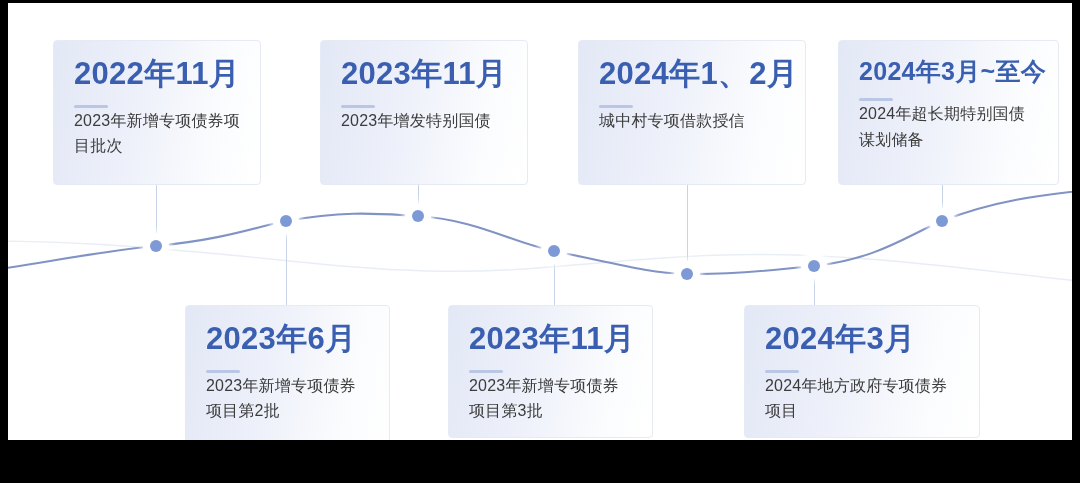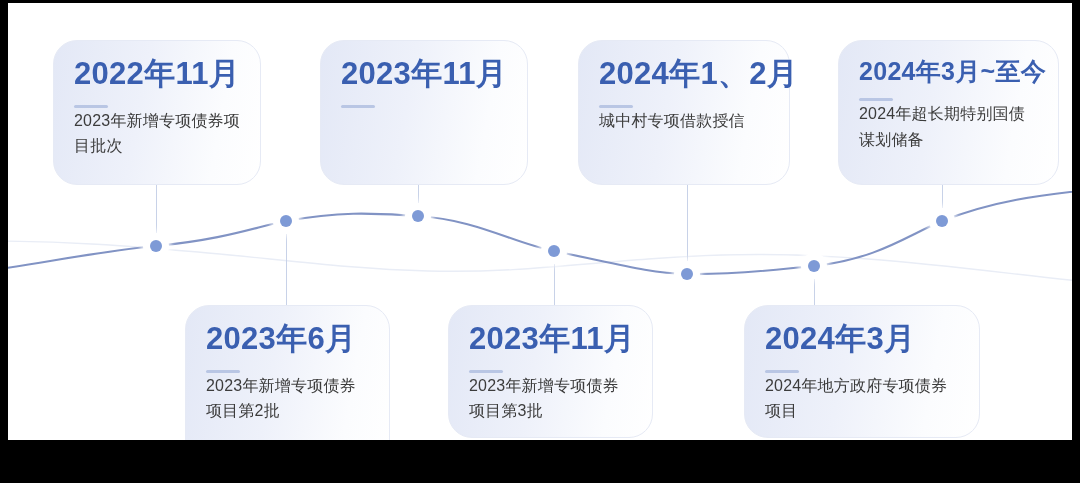--- a/index.html
+++ b/index.html
@@ -49,21 +49,21 @@
   .node::after {
     content:"";
     width:12px; height:12px;
     border-radius:50%;
     background:#7e9ad6;
   }
 
   
   .card {
     position:absolute;
-    border-radius:24px;
+    border-radius:4px;
     background:linear-gradient(100deg,#e3e8f6 0%,#eef1fa 42%,#fbfcfe 78%,#ffffff 100%);
     border:1px solid #e6eaf5;
     padding:17px 20px 0 20px;
   }
 
   .card-title {
     font-weight:bold;
     color:#3a5fb0;
     letter-spacing:0.3px;
     white-space:nowrap;
@@ -107,22 +107,23 @@
     </div>
   <div id="cards">
       <div class="card" style="left: 45px; top: 37px; width: 208px; height: 145px;">
         <div class="card-title t-lg">2022年11月</div>
         <div class="divider"></div>
         <div class="card-desc">2023年新增专项债券项目批次</div>
       </div>
       <div class="card" style="left: 312px; top: 37px; width: 208px; height: 145px;">
         <div class="card-title t-lg">2023年11月</div>
         <div class="divider"></div>
+        <div class="card-desc">2023年增发特别国债</div>
       </div>
-      <div class="card" style="left: 570px; top: 37px; width: 212px; height: 145px;">
+      <div class="card" style="left: 570px; top: 37px; width: 228px; height: 145px;">
         <div class="card-title t-lg">2024年1、2月</div>
         <div class="divider"></div>
         <div class="card-desc">城中村专项借款授信</div>
       </div>
       <div class="card" style="left: 830px; top: 37px; width: 221px; height: 145px;">
         <div class="card-title t-md">2024年3月~至今</div>
         <div class="divider"></div>
         <div class="card-desc">2024年超长期特别国债谋划储备</div>
       </div>
       <div class="card" style="left: 177px; top: 302px; width: 205px; height: 165px; padding-left: 20px;">

